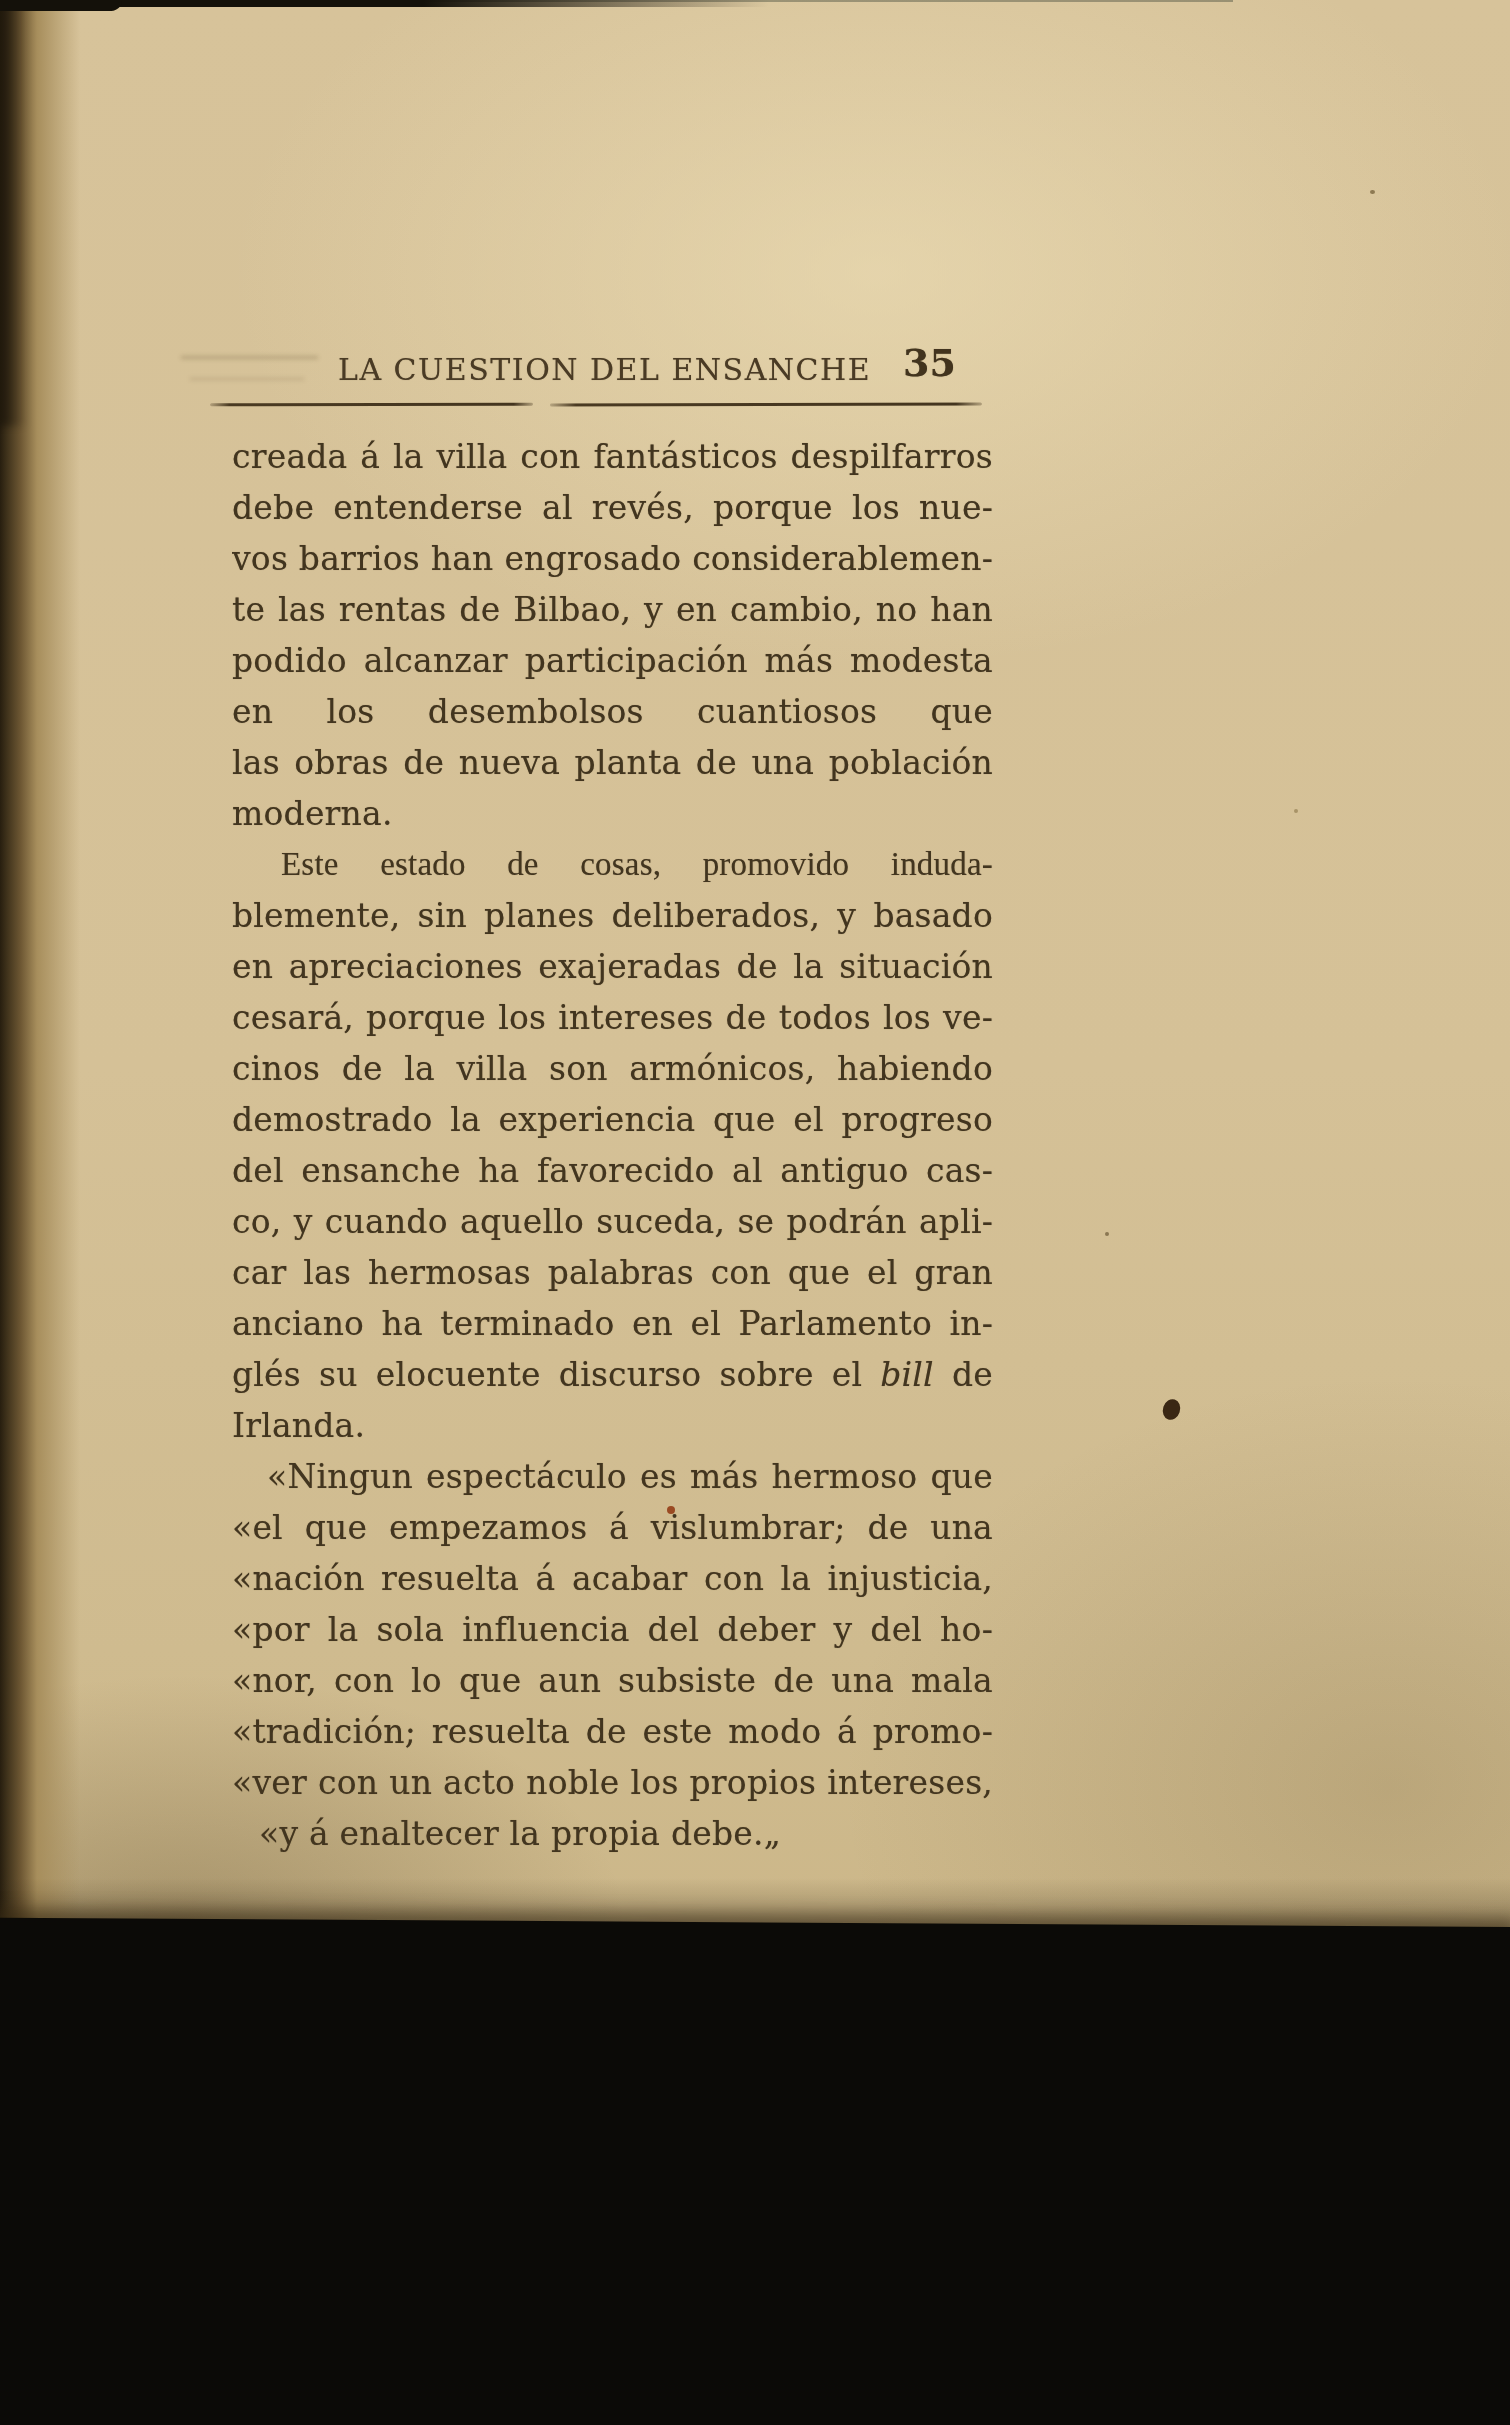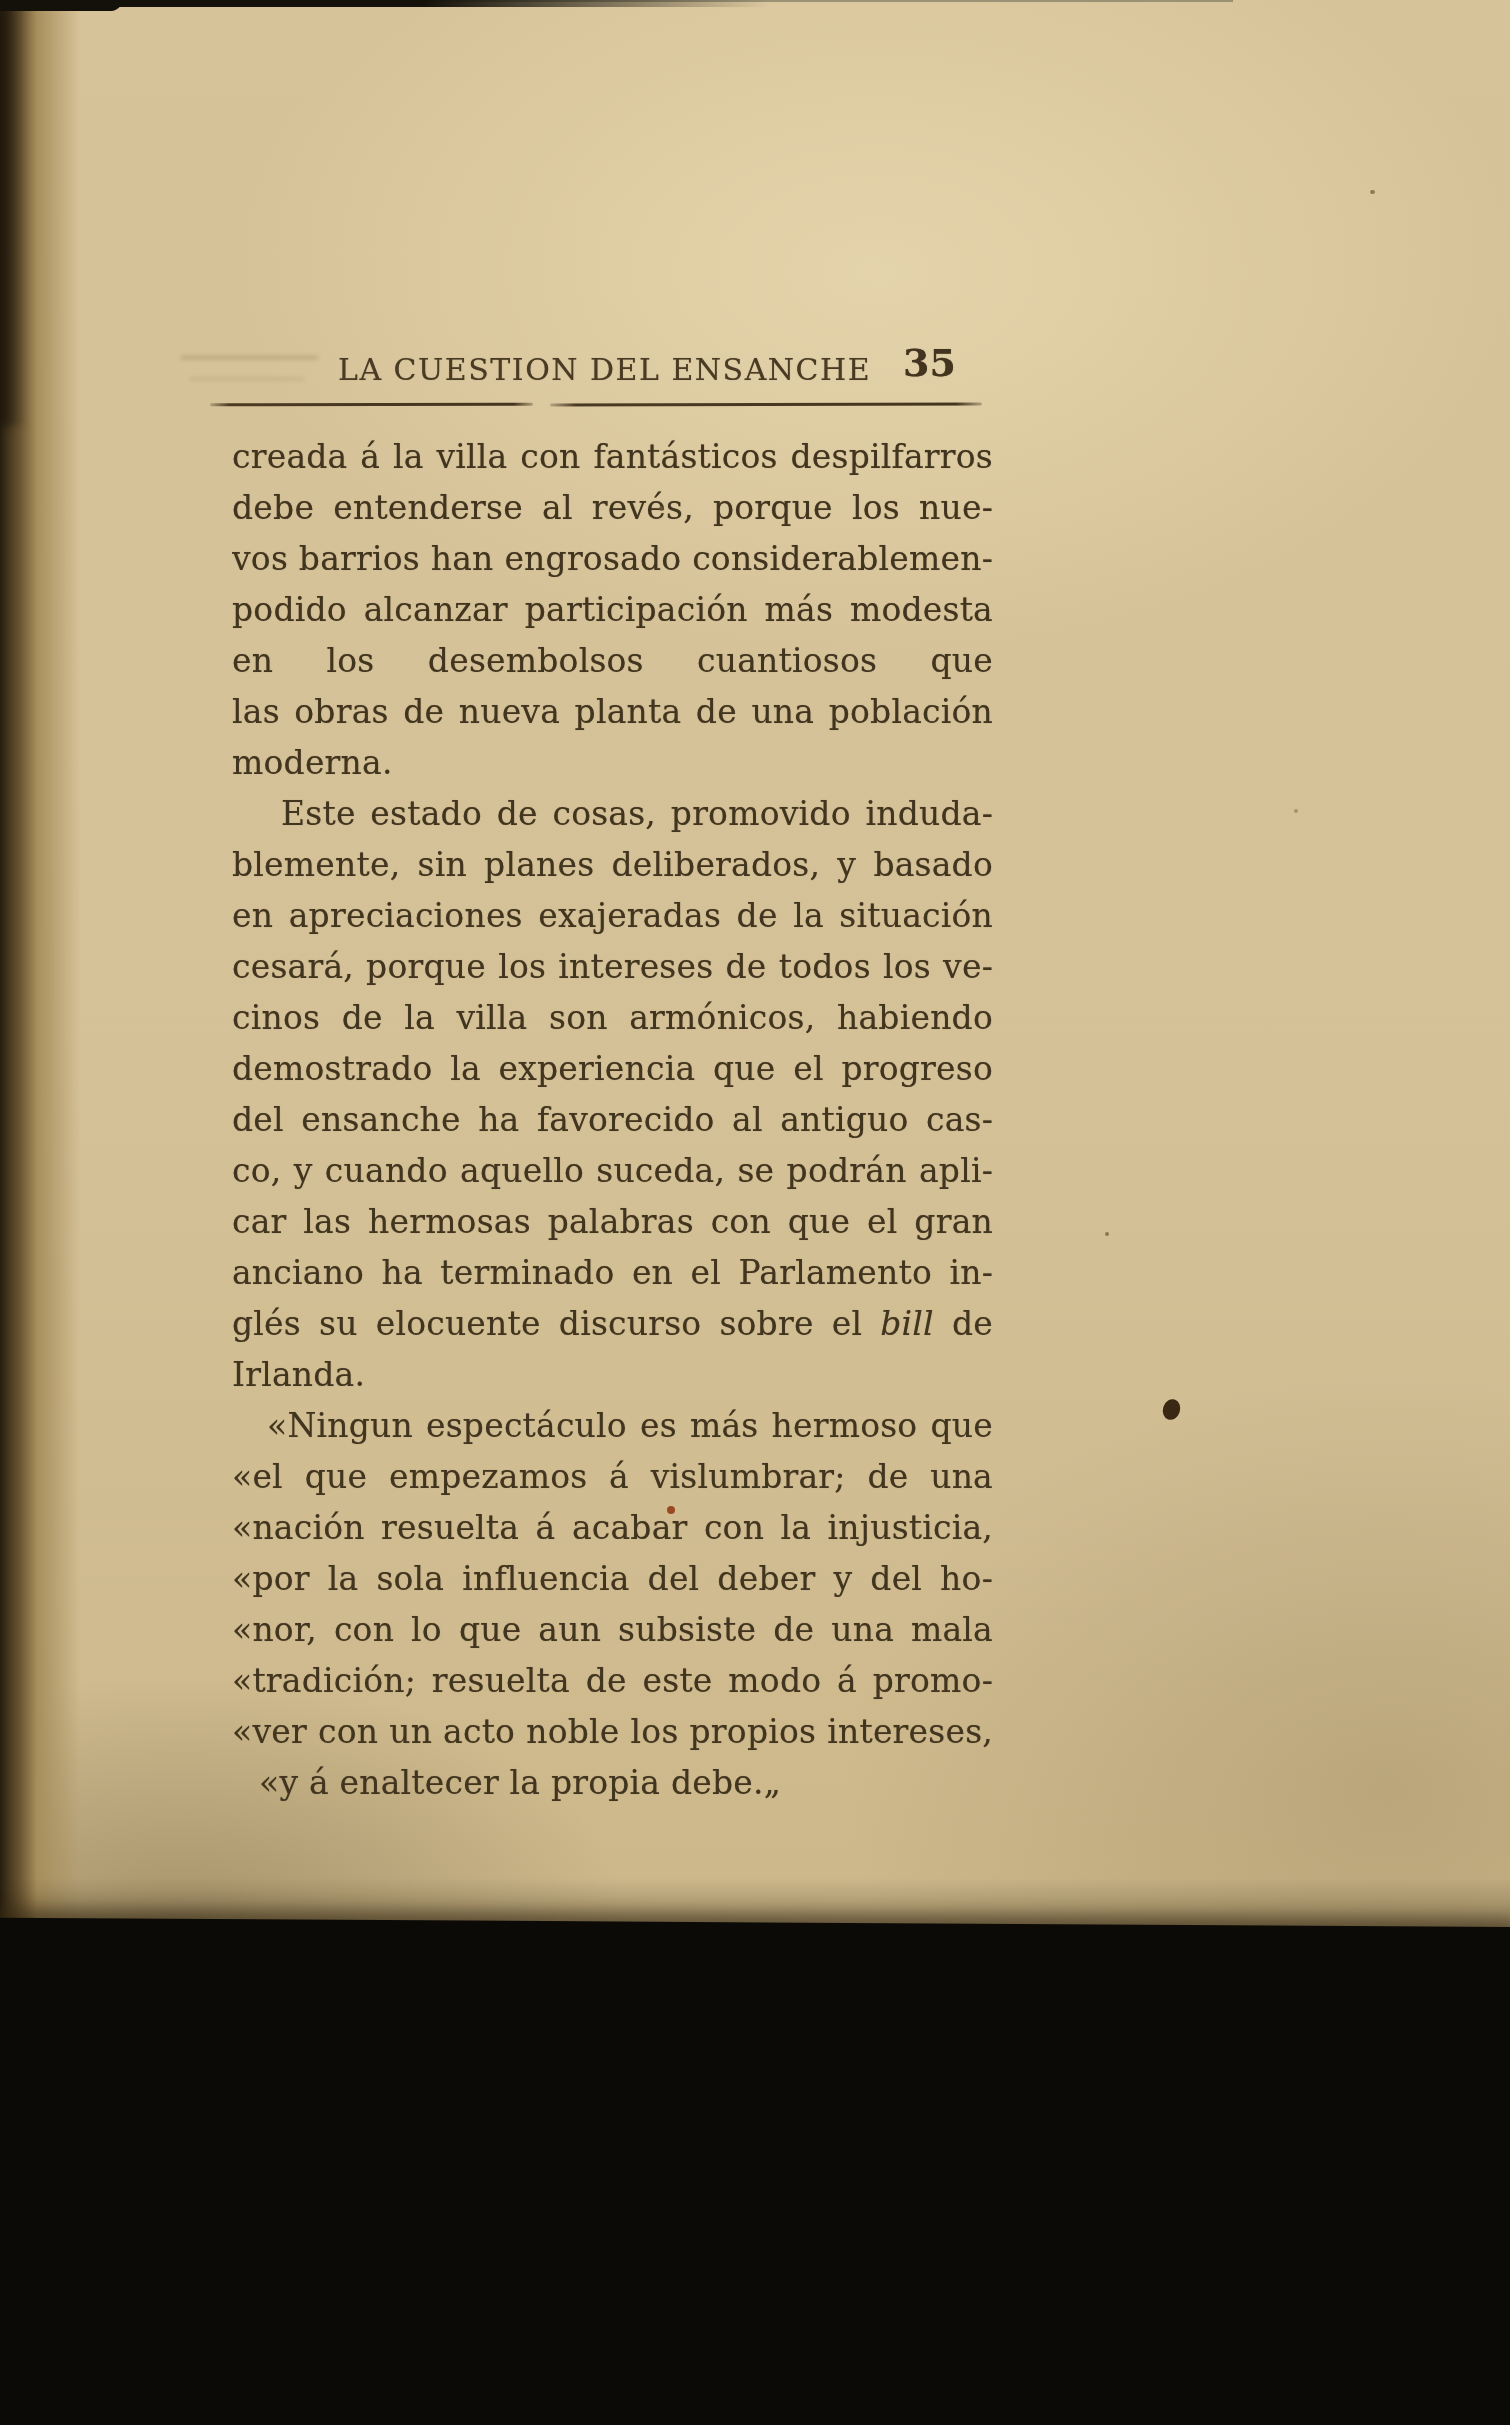--- a/index.html
+++ b/index.html
@@ -42,21 +42,21 @@
     border-radius:1.5px;}
   .hdr-rule.l{left:210px;width:323px;transform:rotate(-0.12deg);}
   .hdr-rule.r{left:550px;width:432px;transform:rotate(-0.12deg);}
   
   .body-block{position:absolute;left:204px;top:431px;width:789px;}
   .line{position:relative;height:51px;overflow:hidden;
     font-size:33px;line-height:51px;letter-spacing:0.2px;color:#42351f;
     text-align:justify;text-align-last:justify;
     text-shadow:0 0 0.8px rgba(62,47,26,0.45);margin-left:28px;}
   .line.last{text-align:left;text-align-last:auto;}
-  .ind-p{padding-left:49px;}
+  .ind-p{padding-left:49px;font-family:Liberation Serif, serif;}
   .ind-q{padding-left:35px;}
   .ind-f{padding-left:27px;}
   .it{font-style:italic;}
   
   .end-rule{position:absolute;background:#4b3b24;border-radius:1.5px;}
   .end-rule.a{left:481px;top:1938px;width:238px;height:2.3px;transform:rotate(-0.5deg);}
   .end-rule.b{left:486px;top:1946px;width:228px;height:1.5px;transform:rotate(-0.4deg);opacity:0.85;}
 </style>
 </head>
 <body>
@@ -73,20 +73,21 @@
 
   <div class="hdr-title">LA CUESTION DEL ENSANCHE</div>
   <div class="hdr-num">35</div>
   <div class="hdr-rule l"></div>
   <div class="hdr-rule r"></div>
 
   <div class="body-block">
     <div class="line">creada á la villa con fantásticos despilfarros</div>
     <div class="line">debe entenderse al revés, porque los nue-</div>
     <div class="line">vos barrios han engrosado considerablemen-</div>
+    <div class="line">te las rentas de Bilbao, y en cambio, no han</div>
     <div class="line">podido alcanzar participación más modesta</div>
     <div class="line">en los desembolsos cuantiosos que requieren</div>
     <div class="line">las obras de nueva planta de una población</div>
     <div class="line last">moderna.</div>
     <div class="line ind-p">Este estado de cosas, promovido induda-</div>
     <div class="line">blemente, sin planes deliberados, y basado</div>
     <div class="line">en apreciaciones exajeradas de la situación</div>
     <div class="line">cesará, porque los intereses de todos los ve-</div>
     <div class="line">cinos de la villa son armónicos, habiendo</div>
     <div class="line">demostrado la experiencia que el progreso</div>

